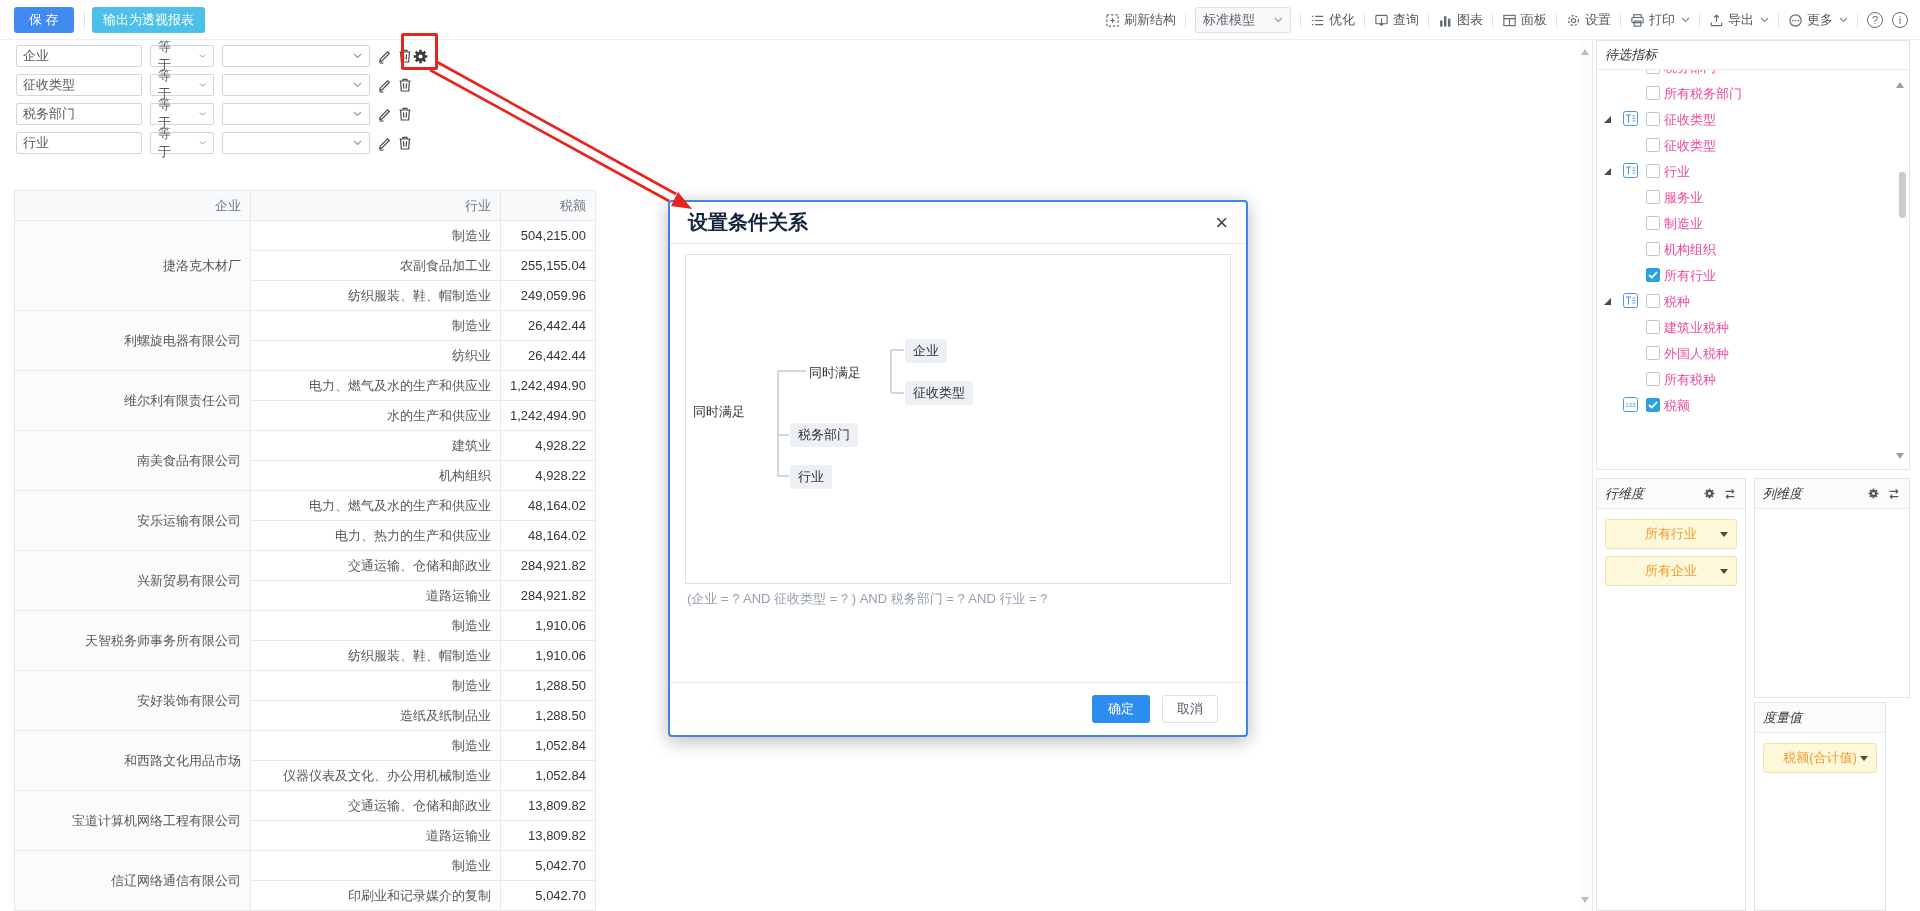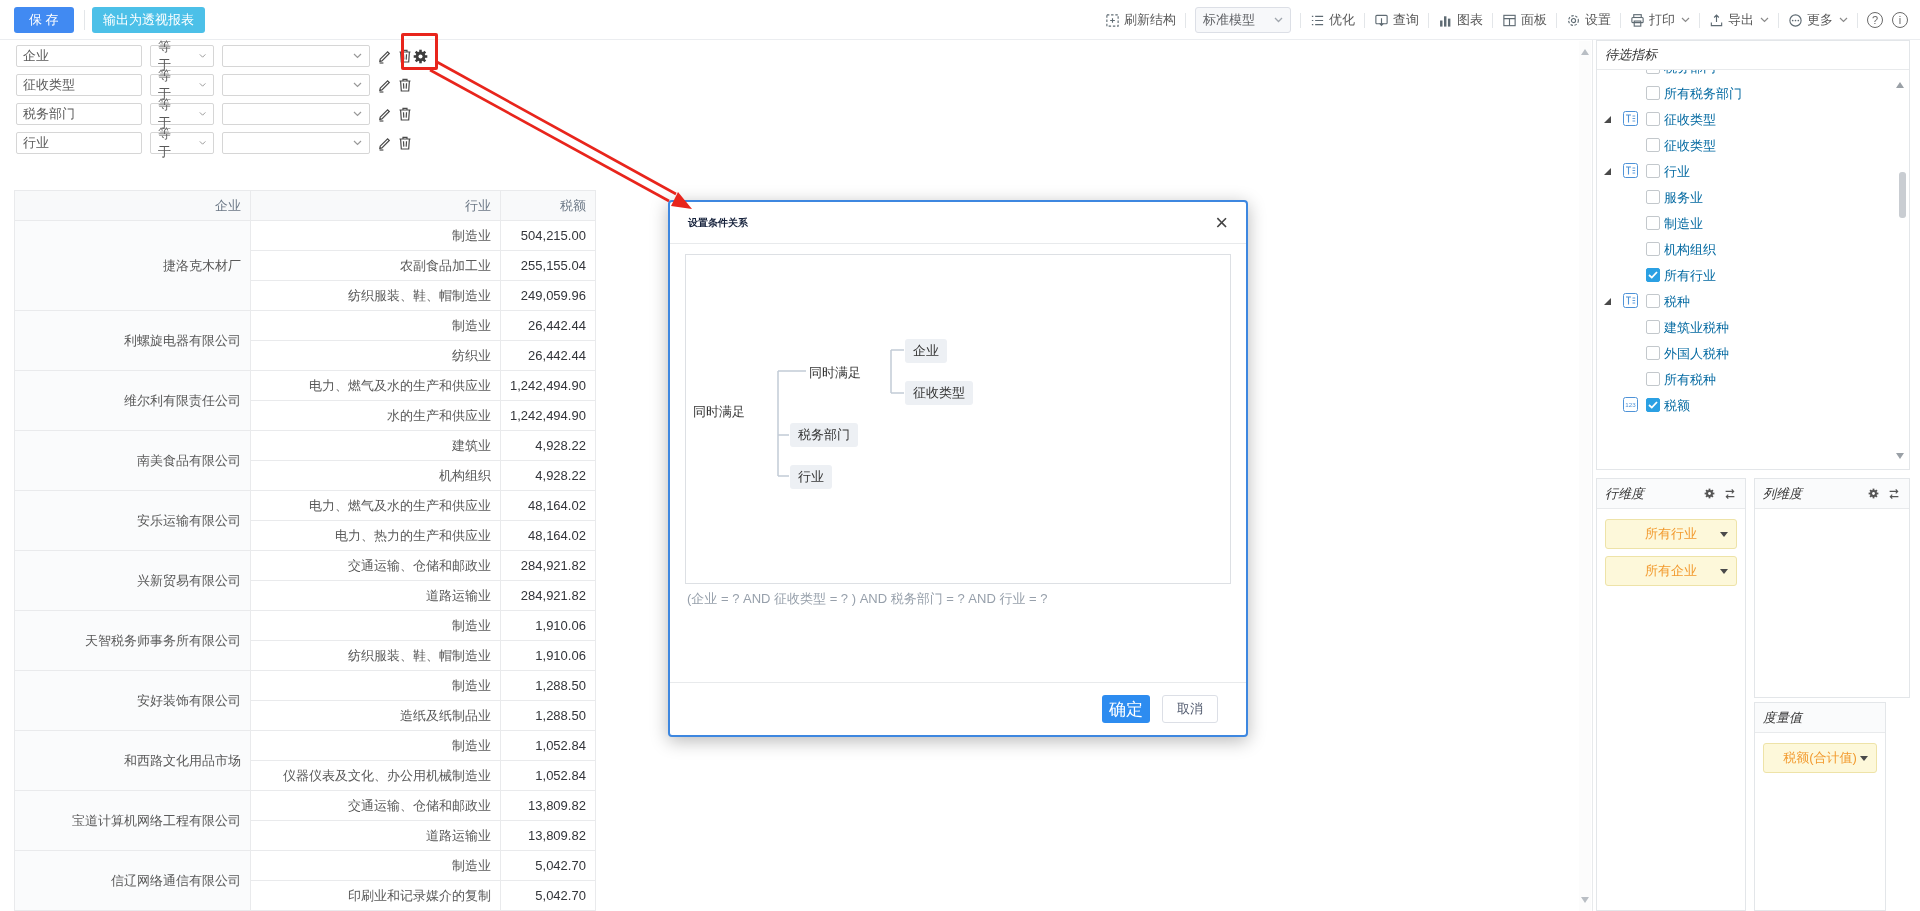--- a/index.html
+++ b/index.html
@@ -64,58 +64,58 @@
   #indicators .panel-head { background:#fff; height:29px; }
   .tree-list { position:relative; height:399px; overflow:hidden; }
   .tree-item { position:relative; height:26px; cursor:pointer; }
   .tree-item.clipped { margin-top:-16px; }
   .expander { position:absolute; left:7px; top:10px; width:0; height:0;
     border-left:7px solid transparent; border-bottom:7px solid #4a4a4a; cursor:pointer; }
   .dim-icon { position:absolute; left:26px; top:5px; }
   .cbx { position:absolute; left:49px; top:6px; width:14px; height:14px; border:1px solid #c3c8cc; border-radius:2px; background:#fff; }
   .cbx.checked { background:#2ba0e3; border-color:#2ba0e3; }
   .cbx.checked svg { display:block; margin:2px auto 0; }
-  .tree-lbl { position:absolute; left:67px; top:5px; color:#0369a1; }
+  .tree-lbl { position:absolute; left:67px; top:5px; color:#ec4899; }
   .sb-scroll-up { position:absolute; right:5px; top:12px; width:0; height:0;
     border-left:4px solid transparent; border-right:4px solid transparent; border-bottom:6px solid #9aa0a6; }
   .sb-scroll-dn { position:absolute; right:5px; bottom:10px; width:0; height:0;
     border-left:4px solid transparent; border-right:4px solid transparent; border-top:6px solid #9aa0a6; }
   .sb-thumb { position:absolute; right:3px; top:131px; width:7px; height:46px; background:#c9cdd2; border-radius:3px; }
 
   #rowdim { left:1596px; top:478px; width:150px; height:433px; }
   #coldim { left:1754px; top:478px; width:156px; height:220px; }
   #measures { left:1754px; top:702px; width:132px; height:209px; }
   .chip { position:relative; margin:10px 8px 0; height:30px; background:#fdf8da; border:1px solid #eee3a8; border-radius:3px;
     display:flex; align-items:center; justify-content:center; color:#f29a2e; cursor:pointer; }
   .chip + .chip { margin-top:7px; }
   .chip .caret-b { position:absolute; right:8px; top:12px; width:0; height:0;
     border-left:4px solid transparent; border-right:4px solid transparent; border-top:5px solid #4a4a4a; }
 
   
   .modal { position:absolute; left:668px; top:200px; width:580px; height:537px; background:#fff;
     border:2px solid #3d87e0; border-radius:4px; box-shadow:0 4px 18px rgba(0,0,0,.28); z-index:10; }
   .modal-head { height:42px; border-bottom:1px solid #e8eaec; display:flex; align-items:center; padding:0 18px; }
-  .modal-title { font-size:10px; font-weight:bold; color:#17233d; }
+  .modal-title { font-size:20px; font-weight:bold; color:#17233d; }
   .modal-close { margin-left:auto; font-size:22px; color:#444; cursor:pointer; line-height:1; }
   .modal-banner { margin:12px 15px 0; height:45px; background:#fdf6d2; border:1px solid #e2d38e; border-radius:2px;
     padding:0 12px; display:flex; align-items:center; color:#454545; white-space:nowrap; overflow:hidden; }
   .tree-box { position:relative; margin:10px 15px 0; height:330px; border:1px solid #dde0e4; }
   .tree-box svg.links { position:absolute; left:0; top:0; }
   .cond-node { position:absolute; color:#333; font-size:13px; cursor:pointer; white-space:nowrap; }
   .cond-chip { background:#edf0f4; border-radius:3px; padding:3px 8px; }
   .n-root { left:7px; top:148px; }
   .n-mid { left:123px; top:109px; }
   .n-ent { left:219px; top:84px; }
   .n-levy { left:219px; top:126px; }
   .n-dept { left:104px; top:168px; }
   .n-ind { left:104px; top:210px; }
   .modal-formula { margin:6px 0 0 17px; color:#97a0ab; white-space:nowrap; }
   .modal-foot { position:absolute; left:0; bottom:0; width:100%; height:53px; border-top:1px solid #e8eaec;
     display:flex; align-items:center; justify-content:flex-end; padding-right:28px; gap:12px; }
-  .btn-ok { height:28px; padding:0 7px; background:#2d8cf0; color:#fff; border:none; border-radius:3px; font-size:17px; cursor:pointer; }
+  .btn-ok { height:28px; padding:0 16px; background:#2d8cf0; color:#fff; border:none; border-radius:3px; font-size:13px; cursor:pointer; }
   .btn-cancel { height:28px; padding:0 14px; background:#fff; color:#515a6e; border:1px solid #dcdfe6; border-radius:3px; font-size:13px; cursor:pointer; }
 
   .annot { position:absolute; left:0; top:0; z-index:20; pointer-events:none; }
 </style>
 </head>
 <body>
 
 <div id="app">
 
   <div class="topbar">

